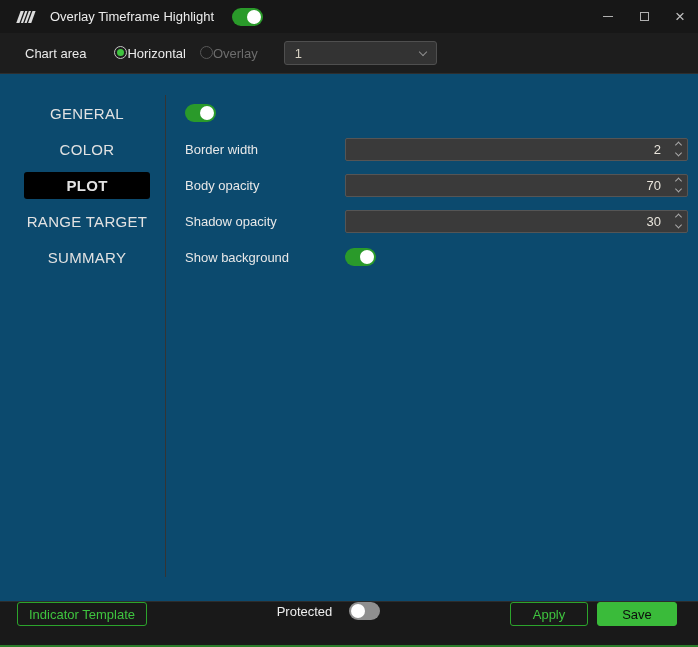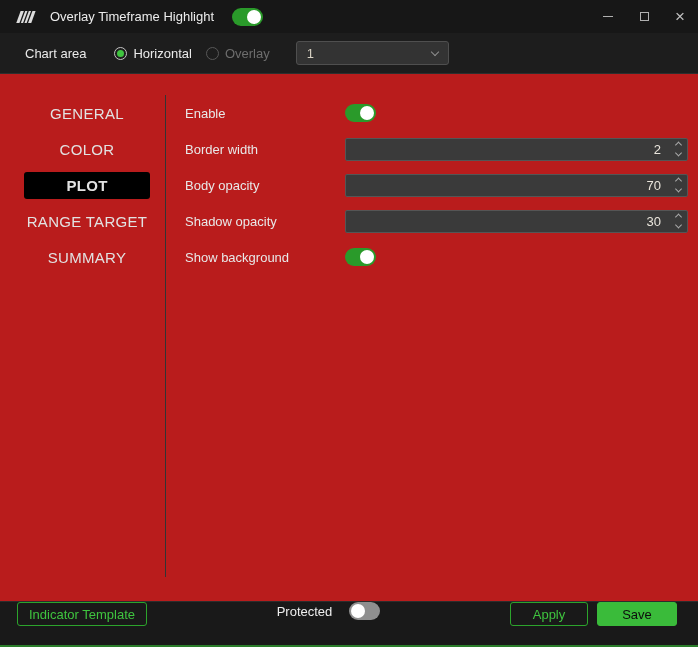--- a/index.html
+++ b/index.html
@@ -1,19 +1,19 @@
 <!DOCTYPE html>
 <html><head>
 <meta charset="utf-8">
 <style>
   html,body { margin:0; padding:0; background:#0c0c0c; }
   * { box-sizing:border-box; }
   .window {
     width:698px; height:647px; position:relative; overflow:hidden;
-    background:#b91c1c; color:#e8e8e8;
+    background:#0c4a6e; color:#e8e8e8;
     font-family:"Liberation Sans", sans-serif; font-size:13px;
   }
 
   
   .titlebar { height:33px; background:#171717; display:flex; align-items:center; padding-left:13px; }
   .logo { margin-right:13px; flex-shrink:0; }
   .title { font-size:13px; color:#ececec; }
   .spacer { flex:1; }
   .winbtn { width:36px; height:33px; display:flex; align-items:center; justify-content:center; color:#b0b0b0; cursor:pointer; }
   .min-glyph { width:10px; height:1px; background:#b0b0b0; display:inline-block; }
@@ -25,21 +25,21 @@
   .toggle .knob { position:absolute; top:2px; width:14px; height:14px; border-radius:50%; background:#ffffff; }
   .toggle.on  { background:#2a9a2a; }
   .toggle.on .knob  { right:2px; }
   .toggle.off { background:#8f8f8f; }
   .toggle.off .knob { left:2px; }
   .titlebar .toggle { margin-left:18px; }
 
   
   .toolbar { height:41px; background:#1d1d1d; border-bottom:1px solid #2e2e2e; display:flex; align-items:center; padding-left:25px; }
   .chart-area-label { margin-right:28px; color:#eaeaea; }
-  .radio { display:flex; align-items:center; gap:6px; margin-right:14px; cursor:pointer; color:#eaeaea; }
+  .radio { display:flex; align-items:flex-start; margin-right:14px; cursor:pointer; color:#eaeaea; }
   .rring { width:13px; height:13px; border:1px solid #c4c4c4; border-radius:50%; display:flex; align-items:center; justify-content:center; flex-shrink:0; }
   .rdot { width:7px; height:7px; background:#3fc43f; border-radius:50%; }
   .radio.disabled { color:#6d6d6d; }
   .radio.disabled .rring { border-color:#585858; }
   .select { margin-left:12px; width:153px; height:24px; background:#333333; border:1px solid #4f4f4f; border-radius:3px;
             display:flex; align-items:center; padding:0 10px; color:#d7d1c3; cursor:pointer; }
   .chev-down { margin-left:auto; width:6px; height:6px; border-right:1.5px solid #8e8e8e; border-bottom:1.5px solid #8e8e8e;
                transform:rotate(45deg); margin-top:-3px; }
 
   
@@ -128,21 +128,20 @@
       <div class="side-item">GENERAL</div>
       <div class="side-item">COLOR</div>
       <div class="side-item active">PLOT</div>
       <div class="side-item">RANGE TARGET</div>
       <div class="side-item">SUMMARY</div>
     </div>
 
     <div class="main">
 
       <div class="row">
-        <span class="flabel">Enable</span>
         <span class="toggle on">
             <span class="knob"></span>
           </span>
       </div>
 
       <div class="row">
         <span class="flabel">Border width</span>
         <div class="numwrap">
           <input class="numinput" type="text" value="2" style="">
           <span class="spinner">

